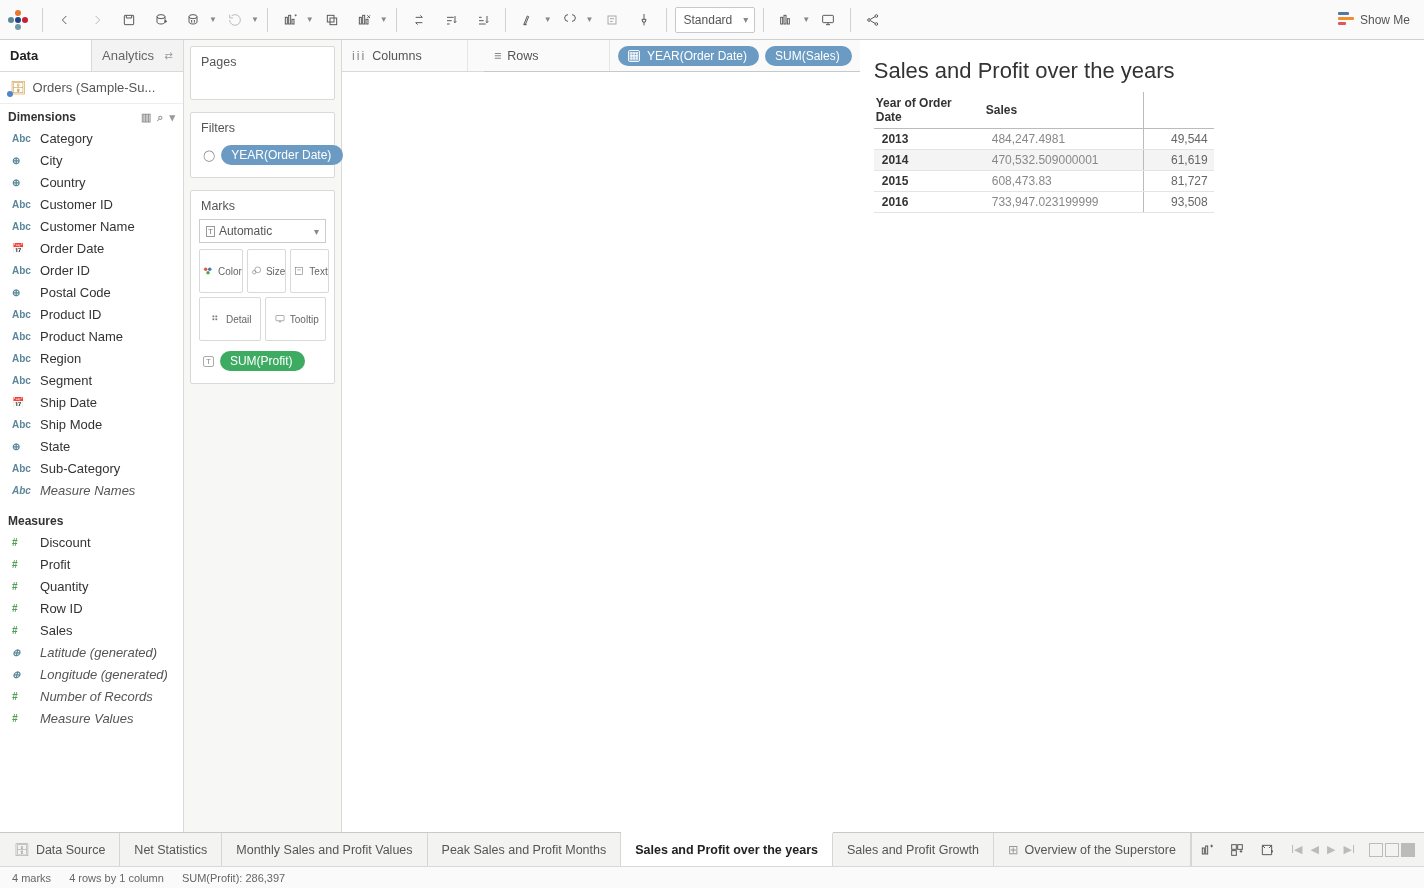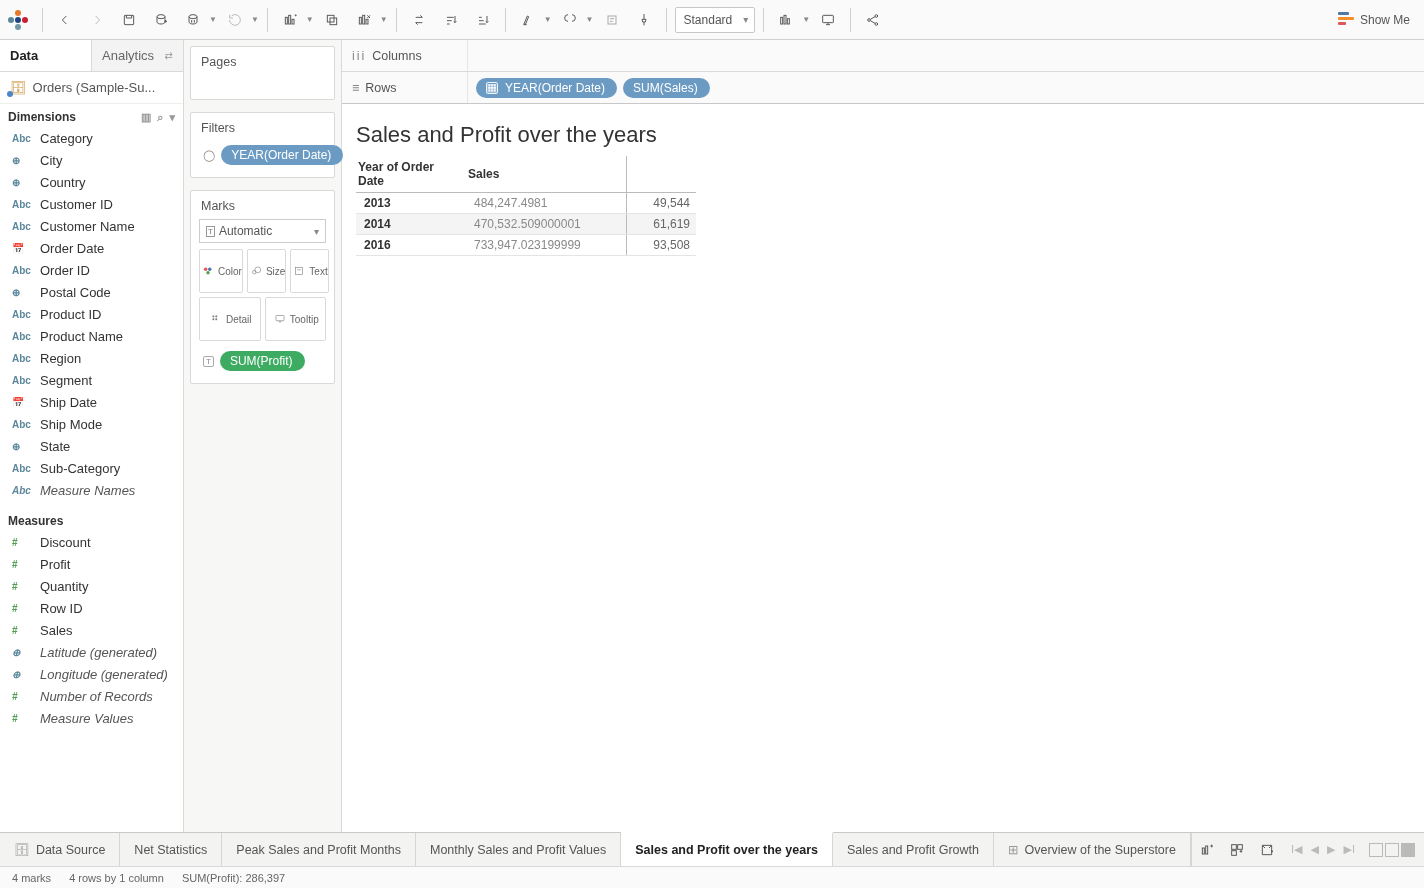--- a/index.html
+++ b/index.html
@@ -100,21 +100,21 @@
 
   .marks-select{border:1px solid #ccc;height:24px;margin:0 8px 6px;display:flex;align-items:center;padding:0 6px;font-size:12px;color:#555;position:relative;background:#fff}
   .marks-select::after{content:"▾";position:absolute;right:6px;color:#888;font-size:10px}
   .marks-select .mtype{display:inline-flex;gap:4px;align-items:center}
   .marks-grid{display:grid;grid-template-columns:repeat(3,1fr);gap:4px;margin:0 8px}
   .mark-cell{border:1px solid #d9d9d9;background:#fff;height:44px;display:flex;flex-direction:row;align-items:center;justify-content:center;gap:2px;font-size:10px;color:#666;border-radius:2px}
   .mark-cell svg{width:16px;height:14px}
   .marks-grid.row2{grid-template-columns:repeat(2,1fr);margin-top:4px;margin-bottom:6px}
 
   
-  .viz-area{flex:1;display:flex;flex-direction:column;min-width:0}
+  .viz-area{flex:1;display:flex;min-width:0}
   .shelf-row{height:32px;border-bottom:1px solid #d9d9d9;display:flex;align-items:center;background:#fafafa}
   .shelf-label{width:126px;padding-left:10px;display:flex;align-items:center;gap:6px;color:#555;font-size:12.5px;border-right:1px solid #e5e5e5;height:100%}
   .shelf-slot{flex:1;display:flex;align-items:center;gap:6px;padding:0 8px}
   .shelf-row.rows{border-bottom:1px solid #c8c8c8}
   .viz-canvas{flex:1;padding:14px 14px;overflow:auto}
   .viz-title{font-size:22px;font-weight:400;color:#333;margin:4px 0 8px;font-family:"Helvetica Neue",Arial,sans-serif}
   table.crosstab{border-collapse:collapse;font-size:12px}
   table.crosstab th{font-weight:700;text-align:left;padding:4px 10px 4px 2px;border-bottom:1px solid #bbb;color:#333;background:#fff}
   table.crosstab td{padding:3px 8px;border-bottom:1px solid #e4e4e4}
   table.crosstab td.year{font-weight:700;width:110px}
@@ -547,39 +547,44 @@
               <td class="year">2013</td>
               <td class="sales">484,247.4981</td>
               <td class="bar">49,544</td>
             </tr>
             <tr class="hl">
               <td class="year">2014</td>
               <td class="sales">470,532.509000001</td>
               <td class="bar">61,619</td>
             </tr>
             <tr>
+              <td class="year">2015</td>
+              <td class="sales">608,473.83</td>
+              <td class="bar">81,727</td>
+            </tr>
+            <tr>
               <td class="year">2016</td>
               <td class="sales">733,947.023199999</td>
               <td class="bar">93,508</td>
             </tr>
           </tbody>
       </table>
     </div>
   </div>
 </div>
 
 <div class="sheet-tabs">
   <div class="sheet-tab ds">
     <span style="color:#999">🗄</span>
     <span>Data Source</span>
   </div>
   <div id="sheet-tab-list" style="display:flex">
       <div class="sheet-tab">Net Statistics</div>
+      <div class="sheet-tab">Monthly Sales and Profit Values</div>
       <div class="sheet-tab">Peak Sales and Profit Months</div>
-      <div class="sheet-tab">Monthly Sales and Profit Values</div>
       <div class="sheet-tab active">Sales and Profit over the years</div>
       <div class="sheet-tab">Sales and Profit Growth</div>
       <div class="sheet-tab">
         <span style="color:#999">⊞</span>
         <span>Overview of the Superstore</span>
       </div>
     </div>
   <div class="sheet-tools">
     <div class="tbtn">
         <svg viewBox="0 0 24 24" stroke="#777" fill="none">

